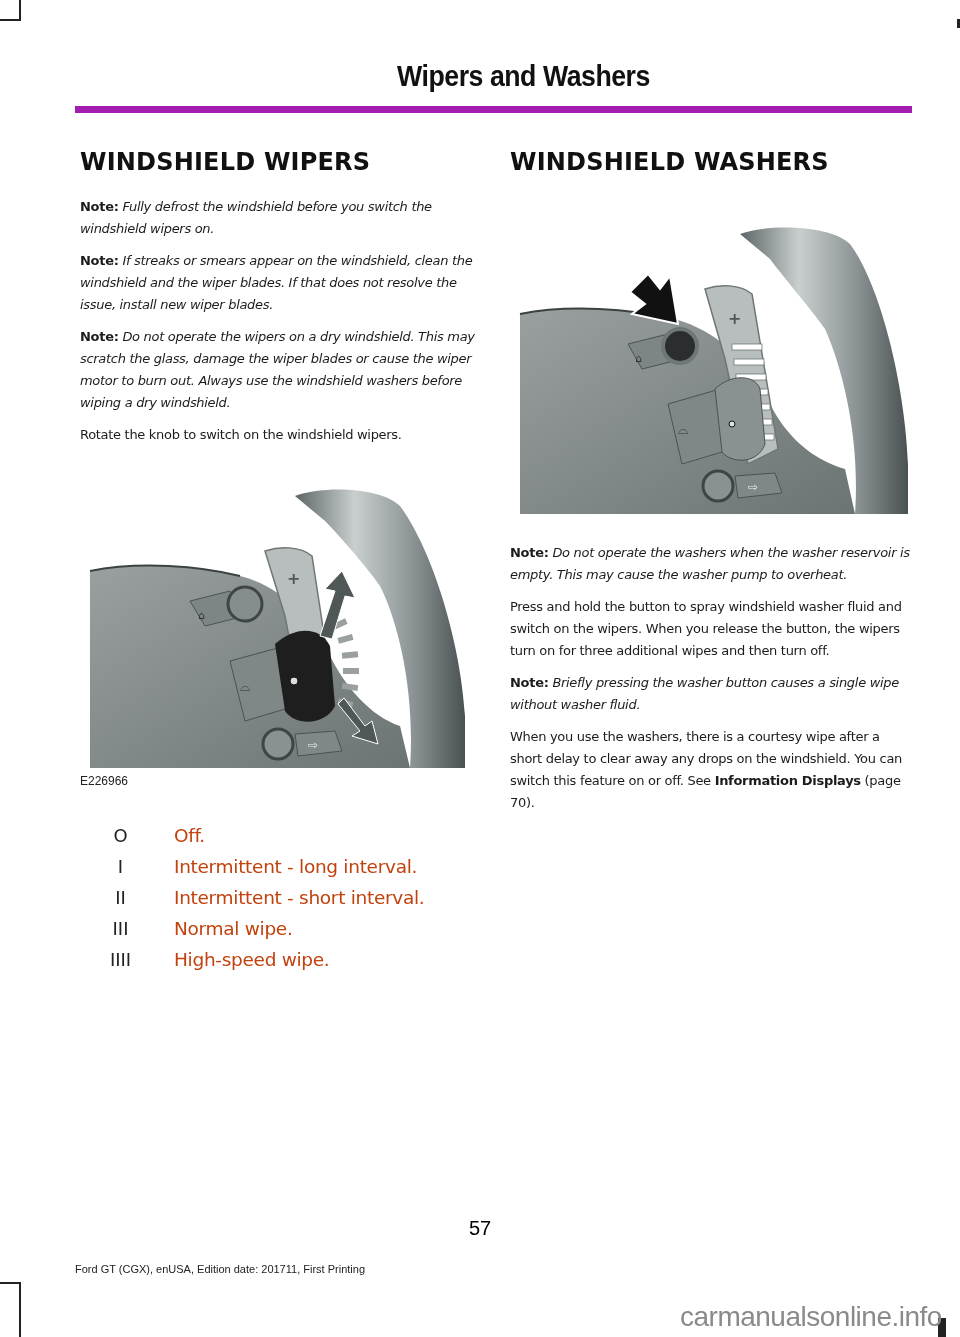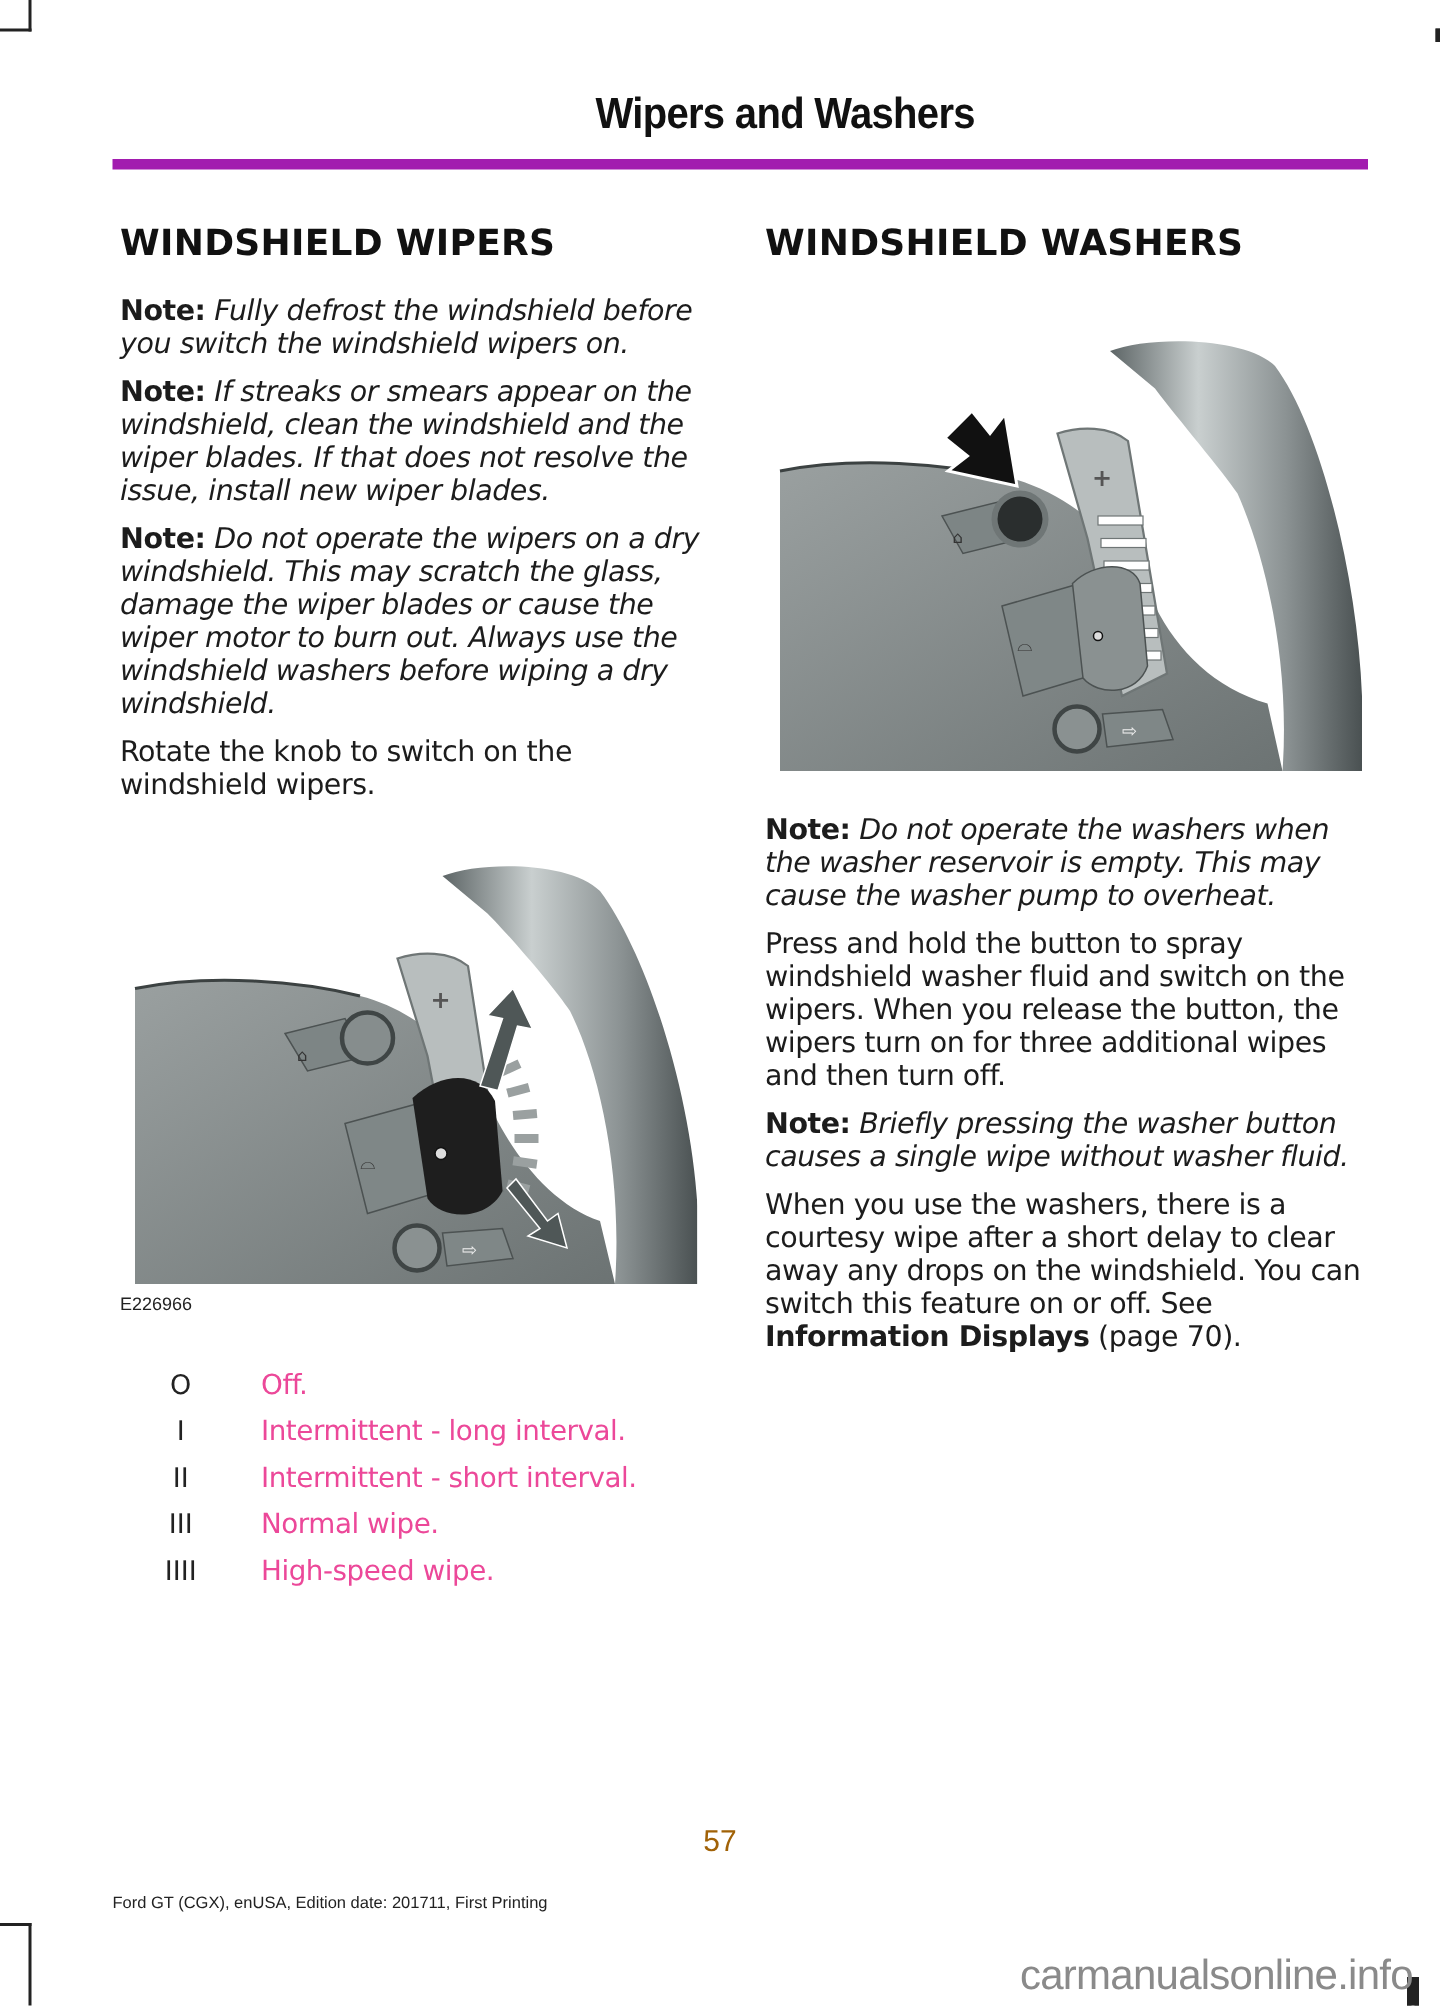--- a/index.html
+++ b/index.html
@@ -26,38 +26,38 @@
   .col { position: absolute; top: 148px; width: 400px; }
   .col.left { left: 80px; }
   .col.right { left: 510px; }
 
   h2.section {
     margin: 0 0 20px 0; font-size: 24px; font-weight: 900; letter-spacing: 0.2px;
     color: #111; font-family: "DejaVu Sans", sans-serif;
     transform: scaleX(1.0);
   }
   p {
-    margin: 0 0 10px 0; font-size: 19px; line-height: 22px; color: #1c1c1c;
+    margin: 0 0 10px 0; font-size: 13px; line-height: 22px; color: #1c1c1c;
     font-family: "DejaVu Sans", sans-serif; letter-spacing: -0.3px;
   }
   p .note-label { font-weight: bold; font-style: normal; }
   p .note-text { font-style: italic; }
   p .link-ref { font-weight: bold; }
 
   .figure {
     position: relative; width: 385px; overflow: hidden;
   }
   .fig-id { font-size: 12px; color: #222; margin-top: 6px; font-family: "Liberation Sans", sans-serif; }
 
   .legend { margin-top: 32px; }
   .legend-row { display: flex; height: 31px; align-items: center; }
   .legend-row .sym { width: 75px; text-align: center; font-size: 18px; color: #222; font-family: "DejaVu Sans", sans-serif; padding-left: 3px; }
-  .legend-row .desc { font-size: 18.5px; color: #ec4899; font-family: "DejaVu Sans", sans-serif; letter-spacing: -0.3px; padding-left: 16px; }
-
-  .page-number { position: absolute; left: 0; width: 960px; top: 1217px; text-align: center; font-size: 20px; color: #a16207; }
+  .legend-row .desc { font-size: 18.5px; color: #c2410c; font-family: "DejaVu Sans", sans-serif; letter-spacing: -0.3px; padding-left: 16px; }
+
+  .page-number { position: absolute; left: 0; width: 960px; top: 1217px; text-align: center; font-size: 20px; color: #000000; }
   .footer-text { position: absolute; left: 75px; top: 1263px; font-size: 11px; color: #222; }
   .watermark { position: absolute; left: 680px; top: 1301px; font-size: 28px; color: #8a8a8a; letter-spacing: -0.5px; }
 </style>
 </head>
 <body>
 
 <div class="crop tl"></div>
 <div class="crop tr-tick"></div>
 <div class="crop bl"></div>
 <div class="crop br-tick"></div>

